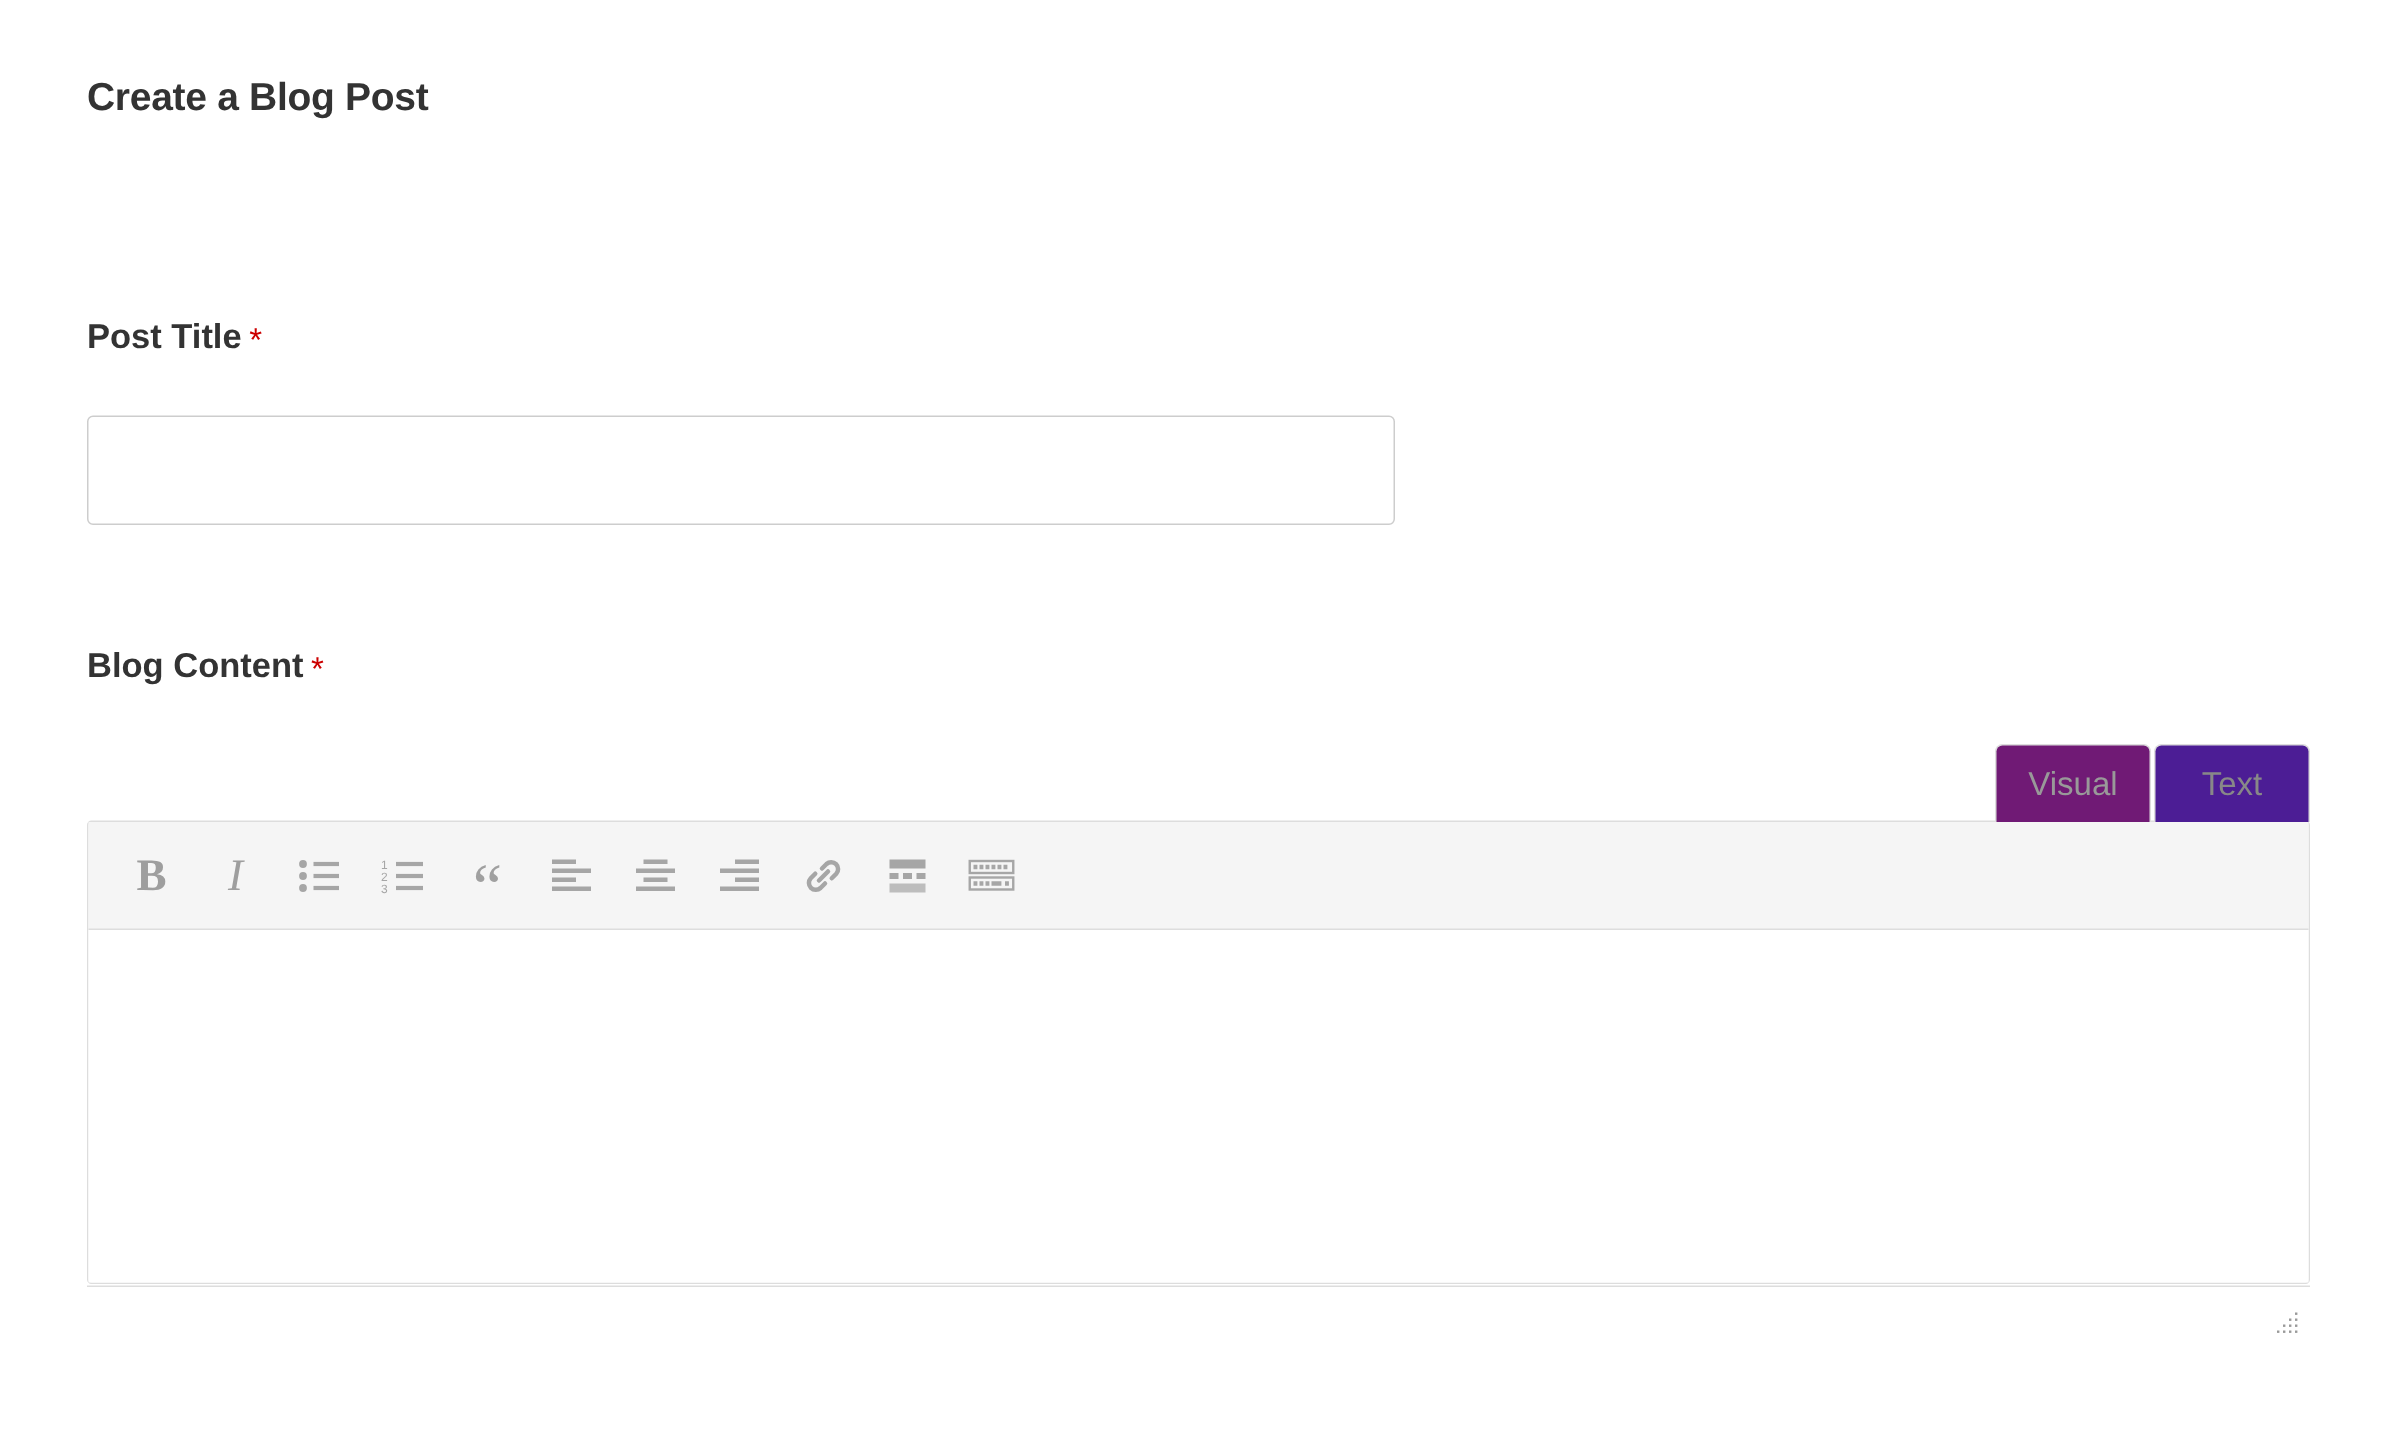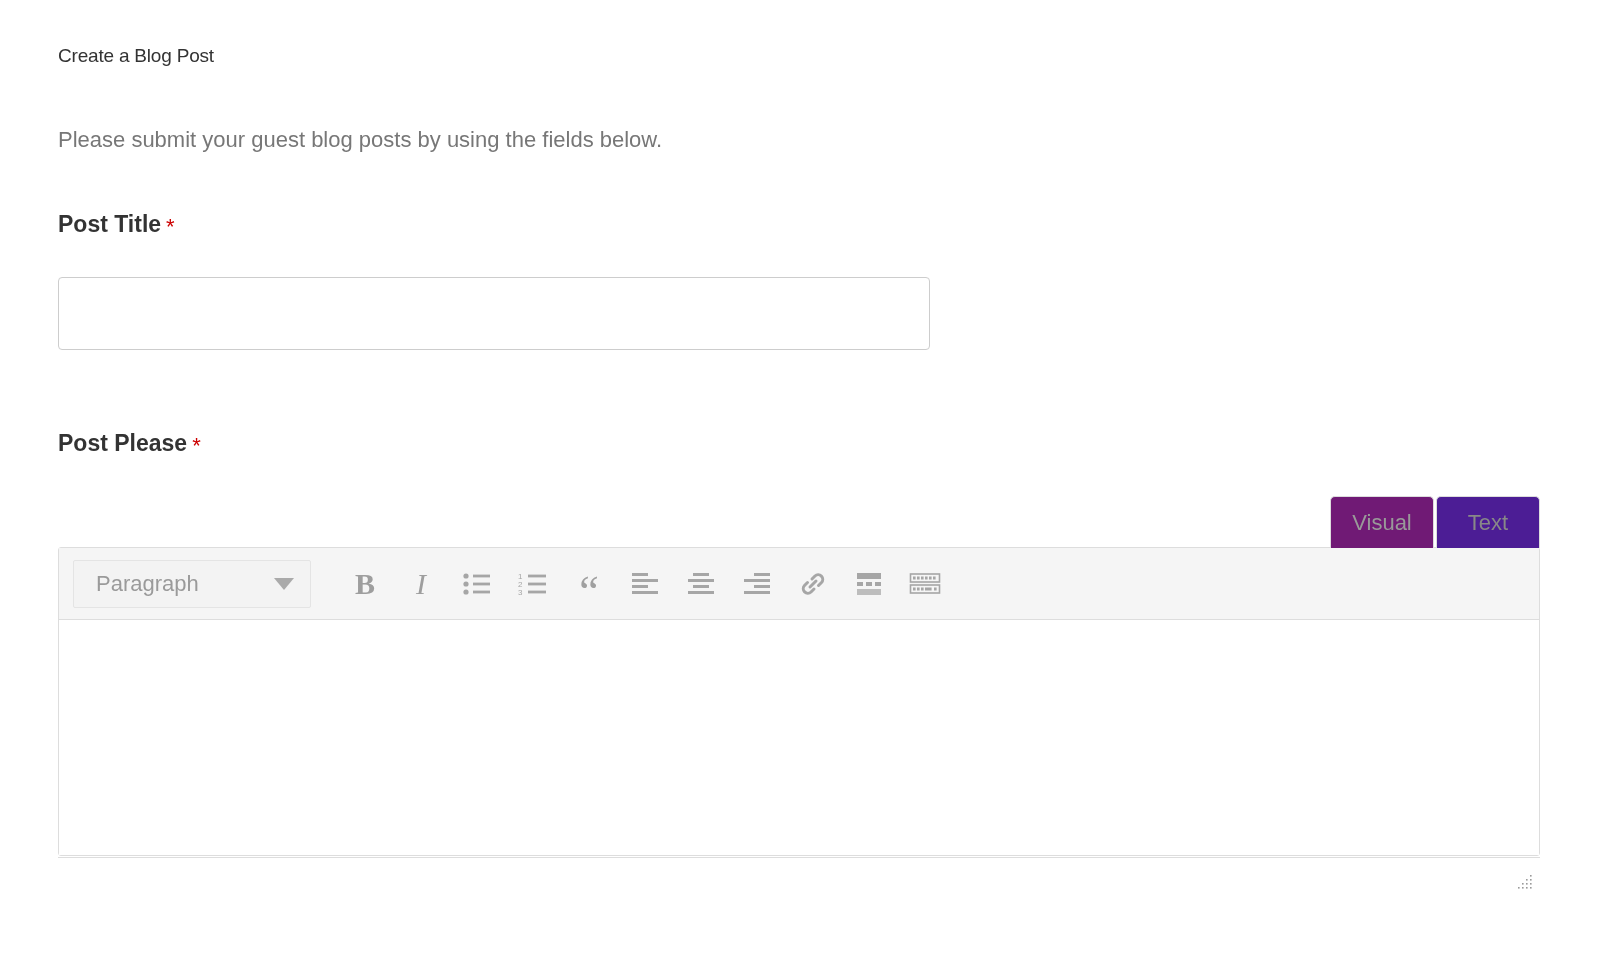--- a/index.html
+++ b/index.html
@@ -15,22 +15,22 @@
     width: 1600px;
     height: 963px;
     overflow: hidden;
     background: #fff;
   }
 
   
   .form-title {
     position: absolute;
     left: 58px; top: 32px;
-    font-size: 19px;
-    font-weight: normal;
+    font-size: 26px;
+    font-weight: bold;
     color: #333333;
     letter-spacing: -0.2px;
     line-height: 1.2;
   }
   .form-desc {
     position: absolute;
     left: 58px; top: 104px;
     font-size: 22px;
     font-weight: normal;
     color: #777777;
@@ -203,51 +203,46 @@
     width: 18px; height: 16px;
   }
 </style>
 </head>
 <body>
 
 <div class="page">
 
   <h1 class="form-title">Create a Blog Post</h1>
 
-  <p class="form-desc">Please submit your guest blog posts by using the fields below.</p>
 
   <div class="field-label" id="label-post-title">
     <span>Post Title</span><span class="req">*</span>
   </div>
 
   <input class="text-input" type="text" placeholder="" style="">
 
   <div class="field-label" id="label-post-content">
-    <span>Post Please</span><span class="req">*</span>
+    <span>Blog Content</span><span class="req">*</span>
   </div>
 
   <div class="editor-wrap">
 
     <div class="editor-tabs">
       <div class="editor-tab active">
         <span>Visual</span>
       </div>
       <div class="editor-tab">
         <span>Text</span>
       </div>
     </div>
 
     <div class="editor-box">
 
       <div class="editor-toolbar">
 
-        <div class="tb-select">
-          <span class="tb-select-label">Paragraph</span>
-          <span class="tb-caret"></span>
-        </div>
 
         <div class="tb-btn bold">
           <span>B</span>
         </div>
 
         <div class="tb-btn italic">
           <span>I</span>
         </div>
 
         <div class="tb-btn">

